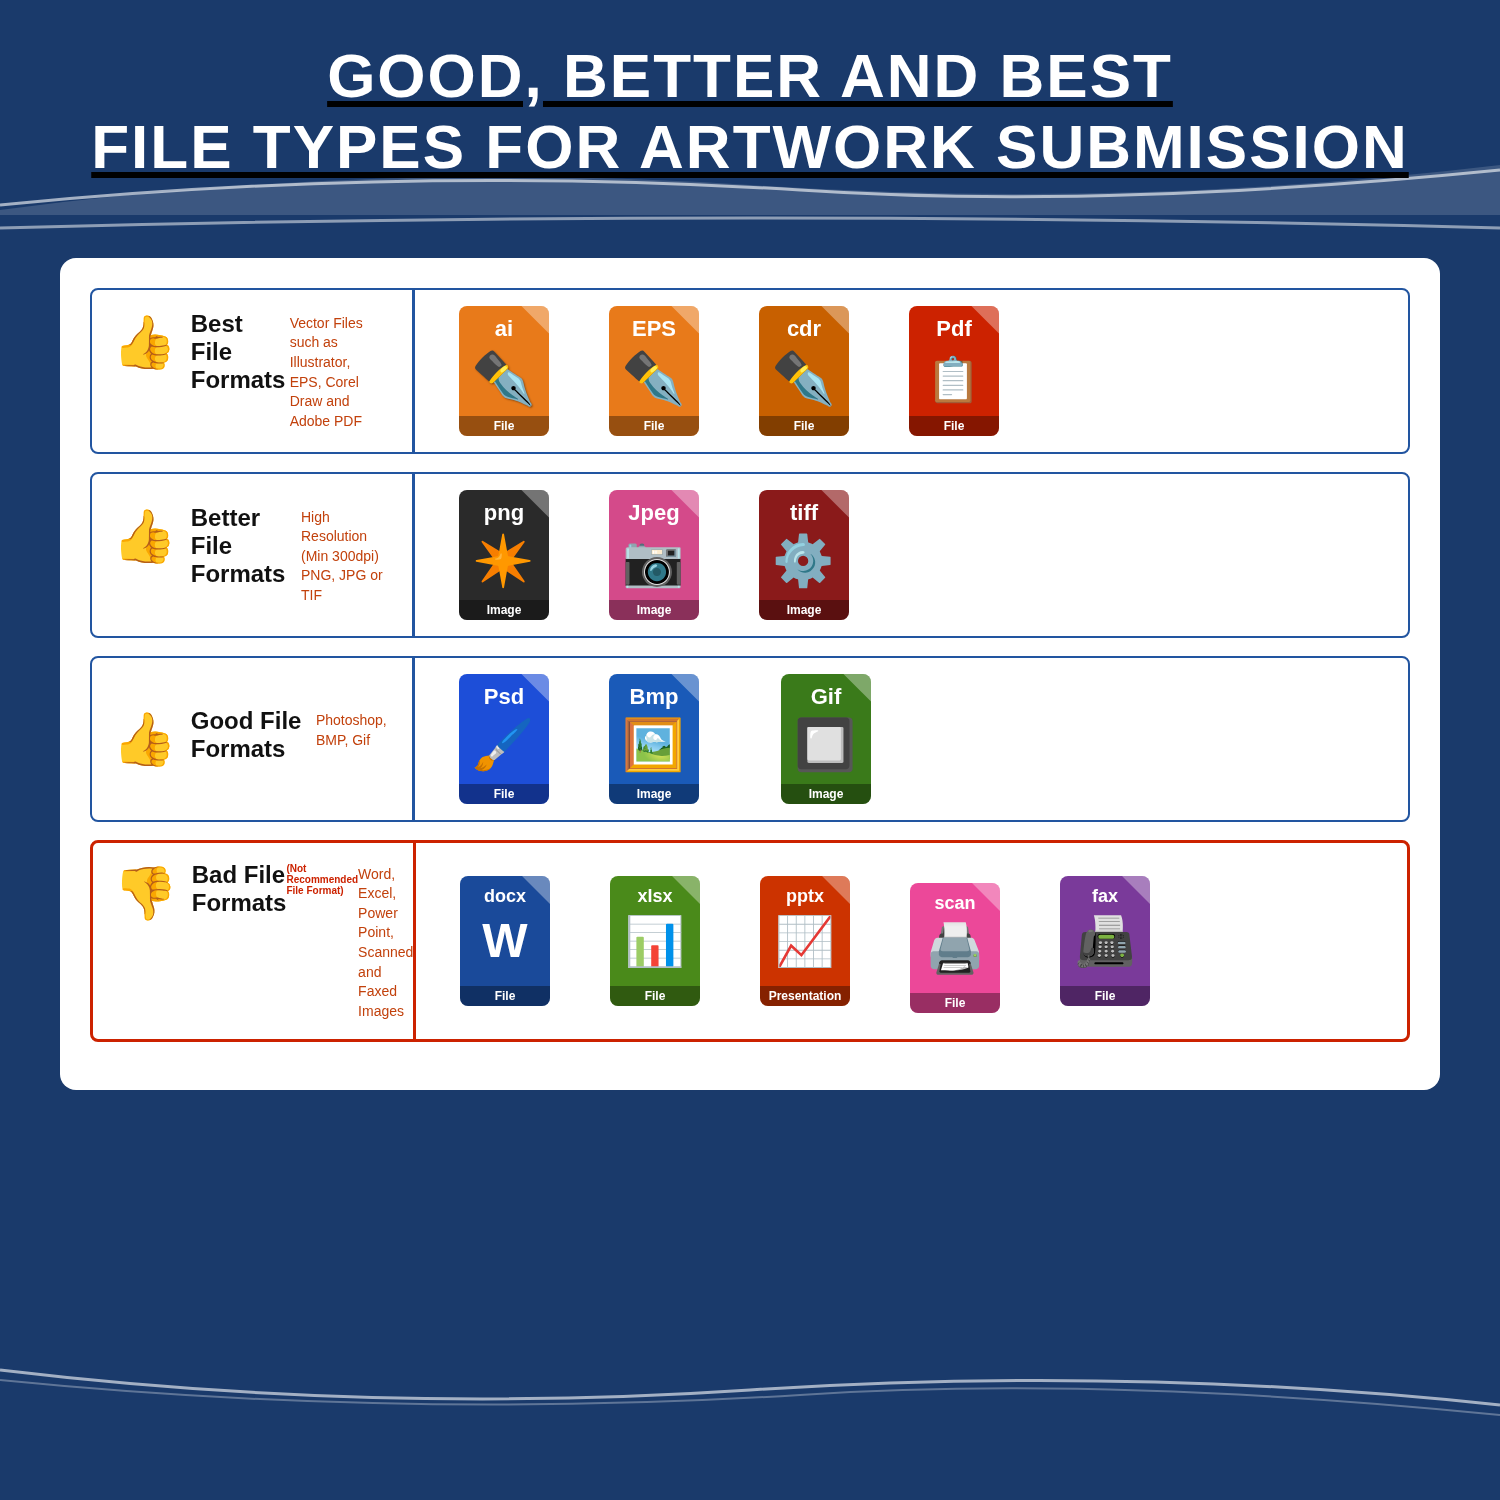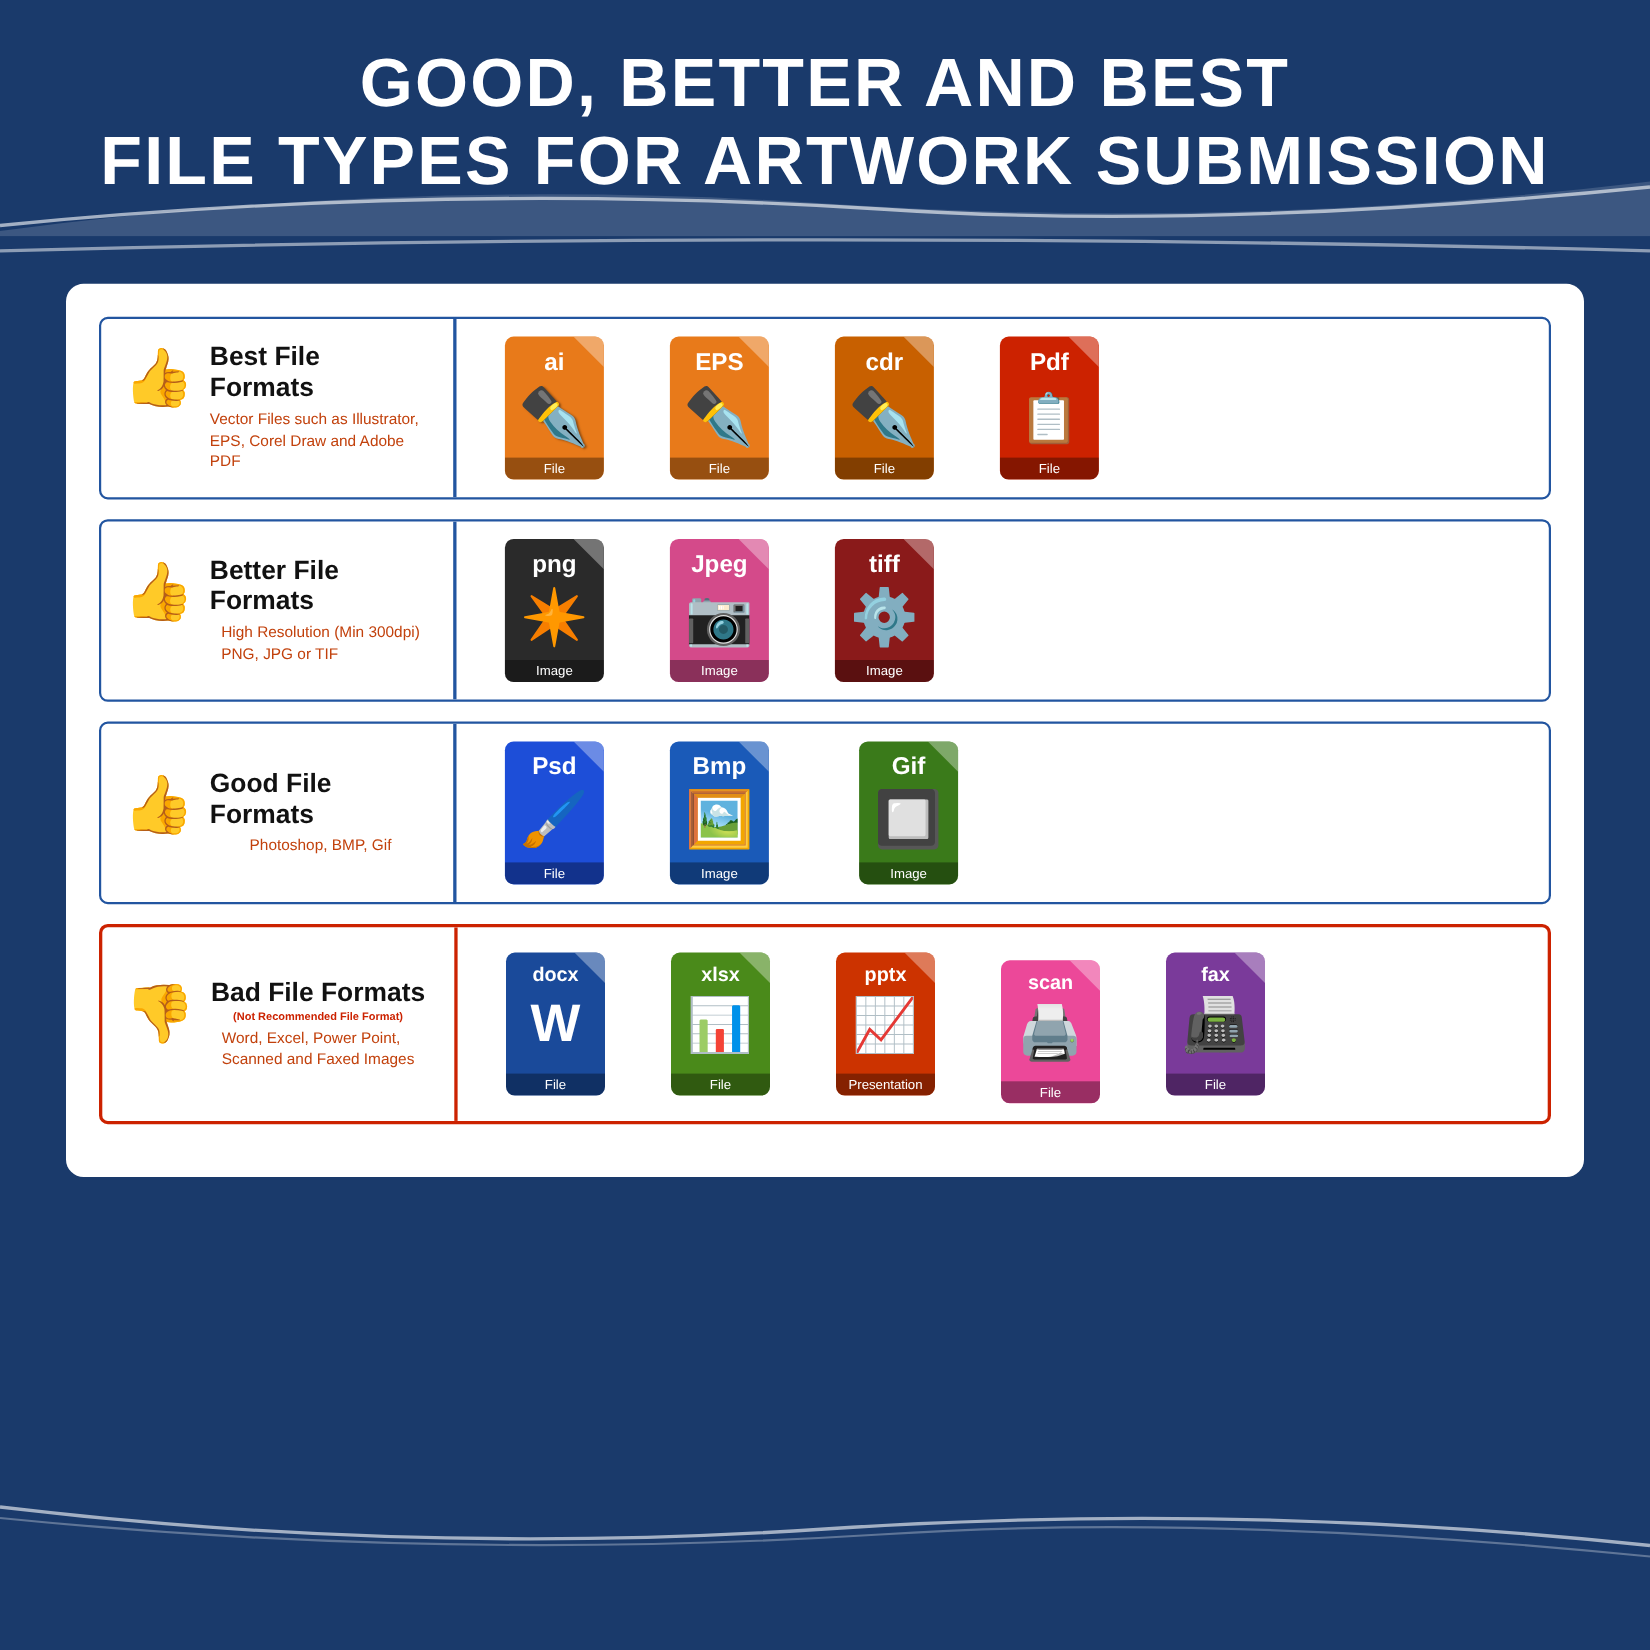--- a/index.html
+++ b/index.html
@@ -42,20 +42,21 @@
       overflow: hidden;
     }
     .swoosh-bottom svg { width: 100%; height: 100%; }
 
     
     .header {
       width: 100%;
       text-align: center;
       padding: 40px 20px 20px;
       z-index: 10;
+      text-decoration: underline;
     }
     .header-title {
       font-size: 62px;
       font-weight: 900;
       color: white;
       line-height: 1.15;
       text-transform: uppercase;
       letter-spacing: 2px;
     }
 
@@ -94,22 +95,21 @@
     }
 
     .thumb-icon {
       font-size: 52px;
       flex-shrink: 0;
       margin-top: 2px;
     }
 
     .label-text-group {
       display: flex;
-      flex-direction: column;
-      align-items: center;
+      flex-direction: row;
     }
 
     .label-heading {
       font-size: 24px;
       font-weight: 900;
       color: #111;
     }
     .label-sub {
       font-size: 14px;
       color: #c2410c;
@@ -182,21 +182,21 @@
     }
 
     .file-label-bar {
       position: absolute;
       bottom: 0;
       left: 0;
       right: 0;
       background: rgba(0,0,0,0.35);
       color: white;
       font-size: 12px;
-      font-weight: 400;
+      font-weight: 700;
       text-align: center;
       padding: 3px 0;
     }
 
     
     .orange { background: #e87a1a; }
     .red-file { background: #cc2200; }
     .dark-gray { background: #2a2a2a; }
     .pink { background: #d44a8a; }
     .dark-red { background: #8a1a1a; }

